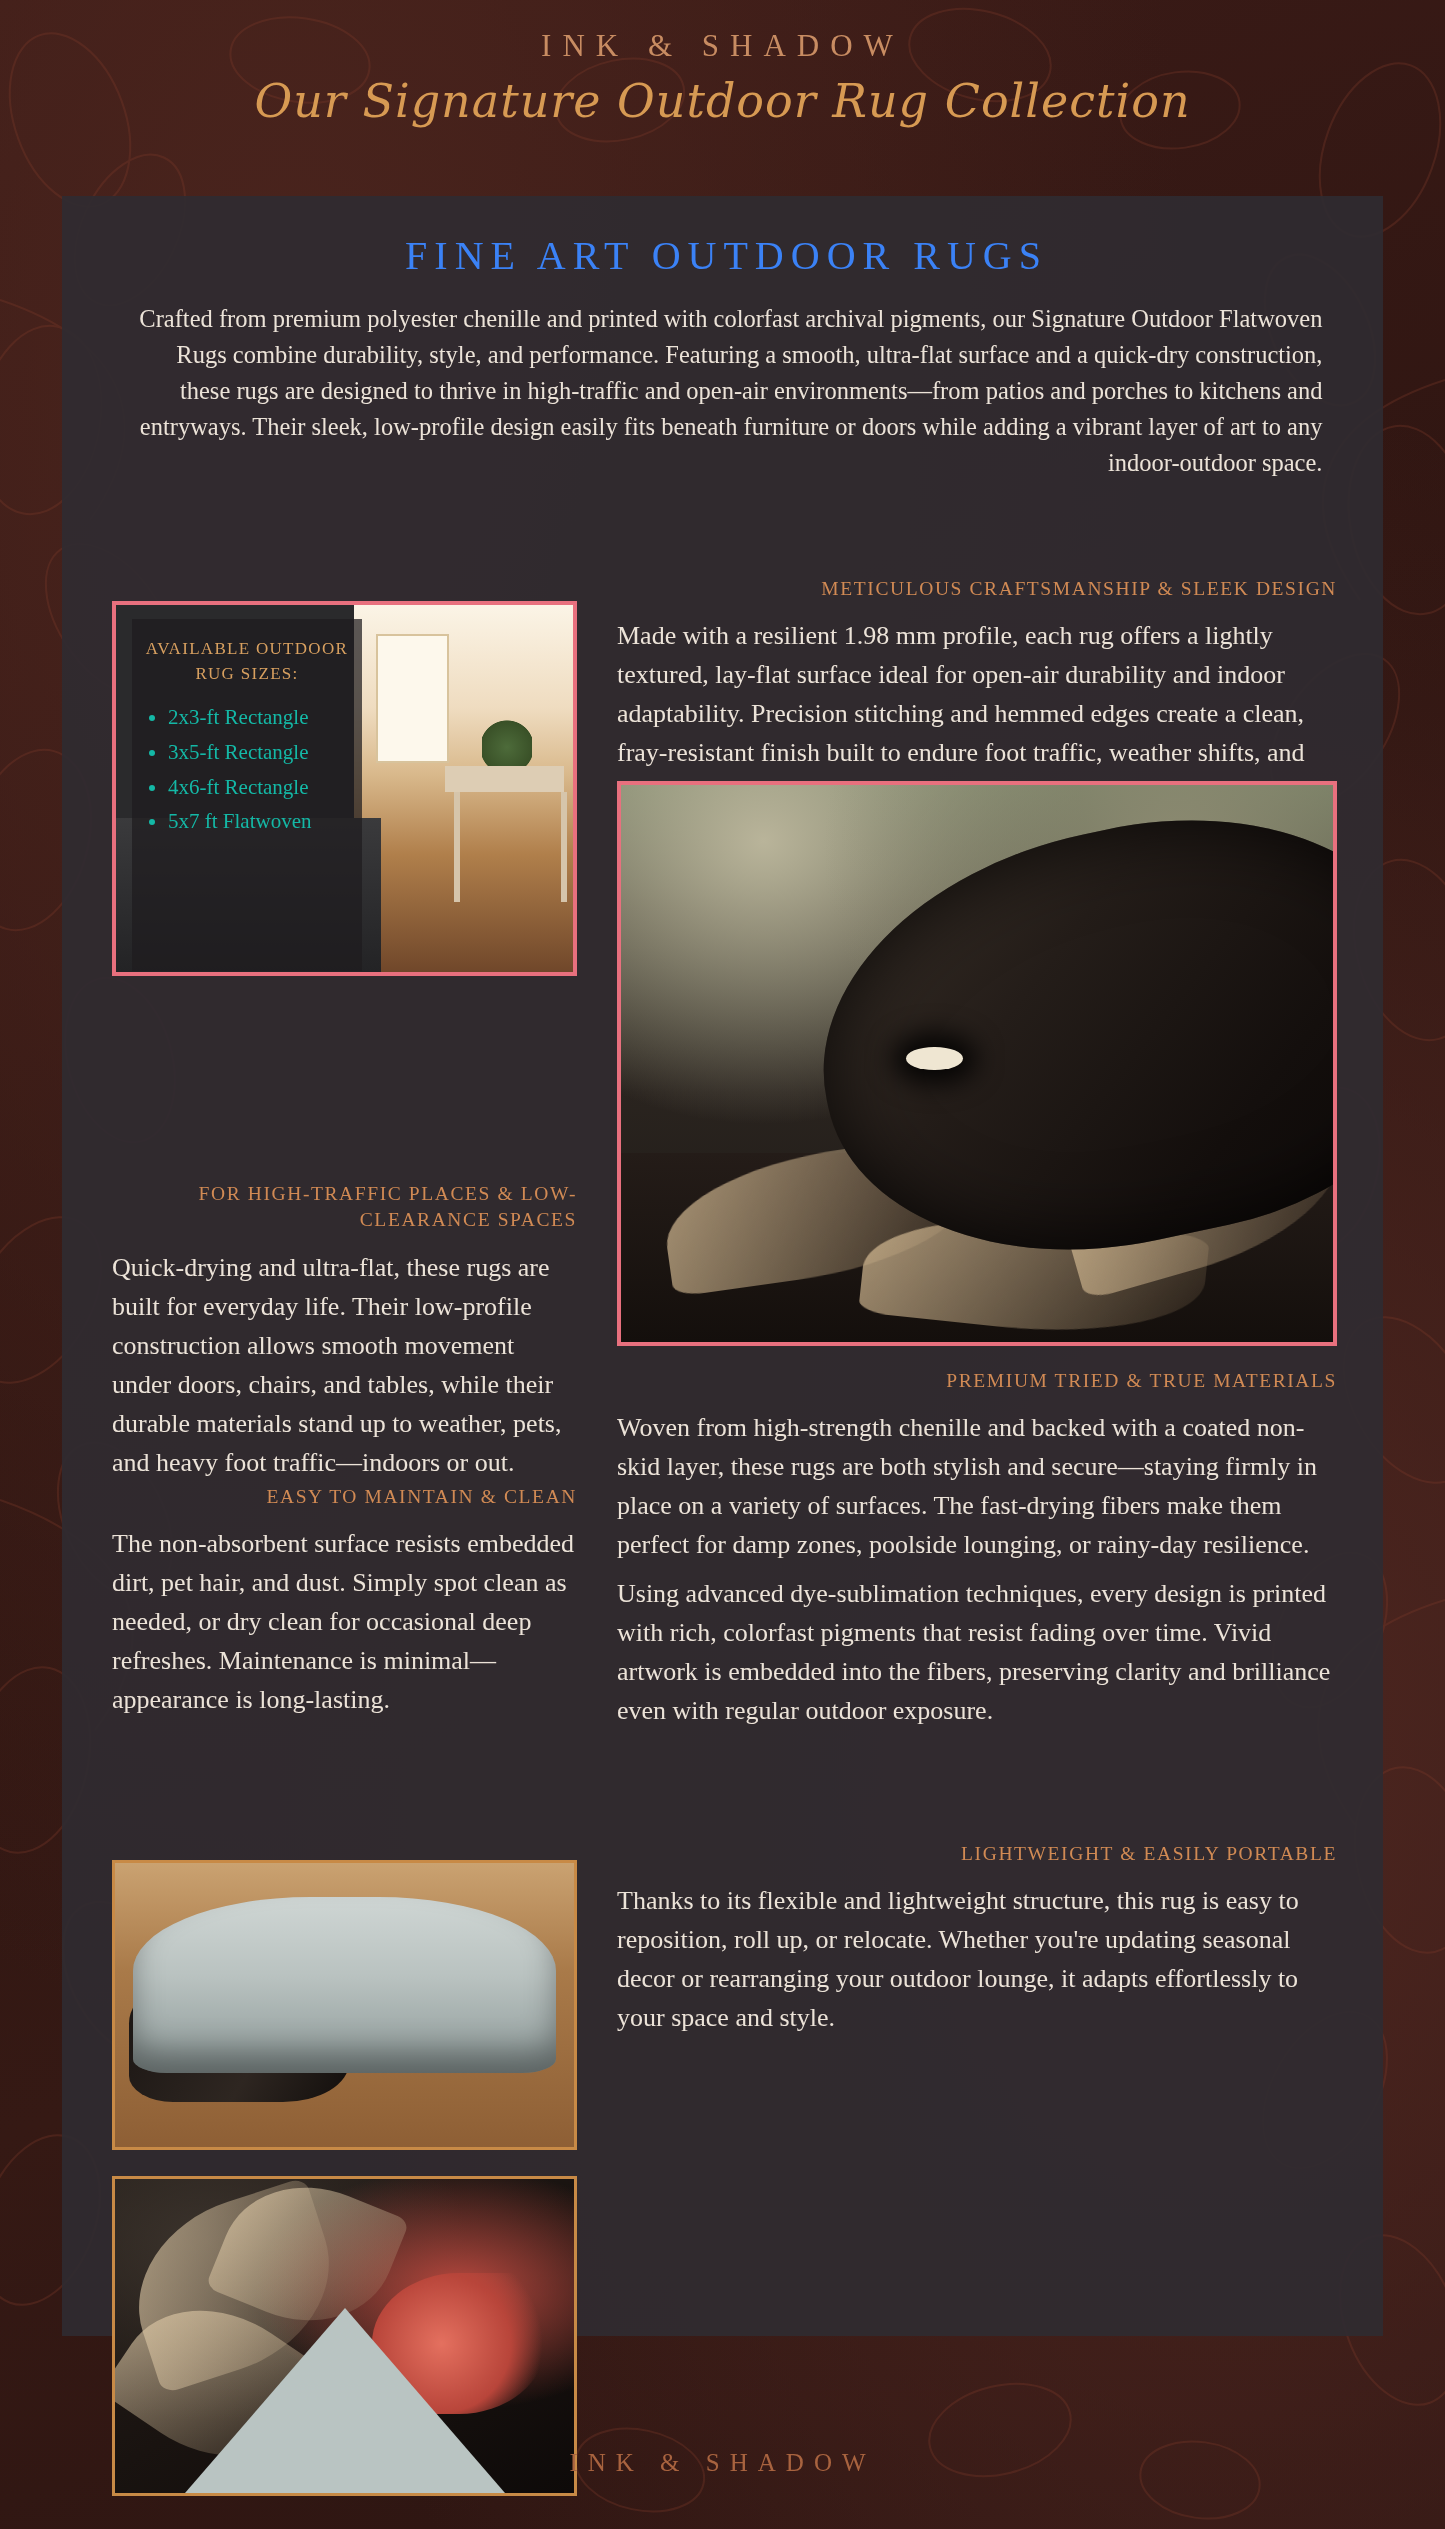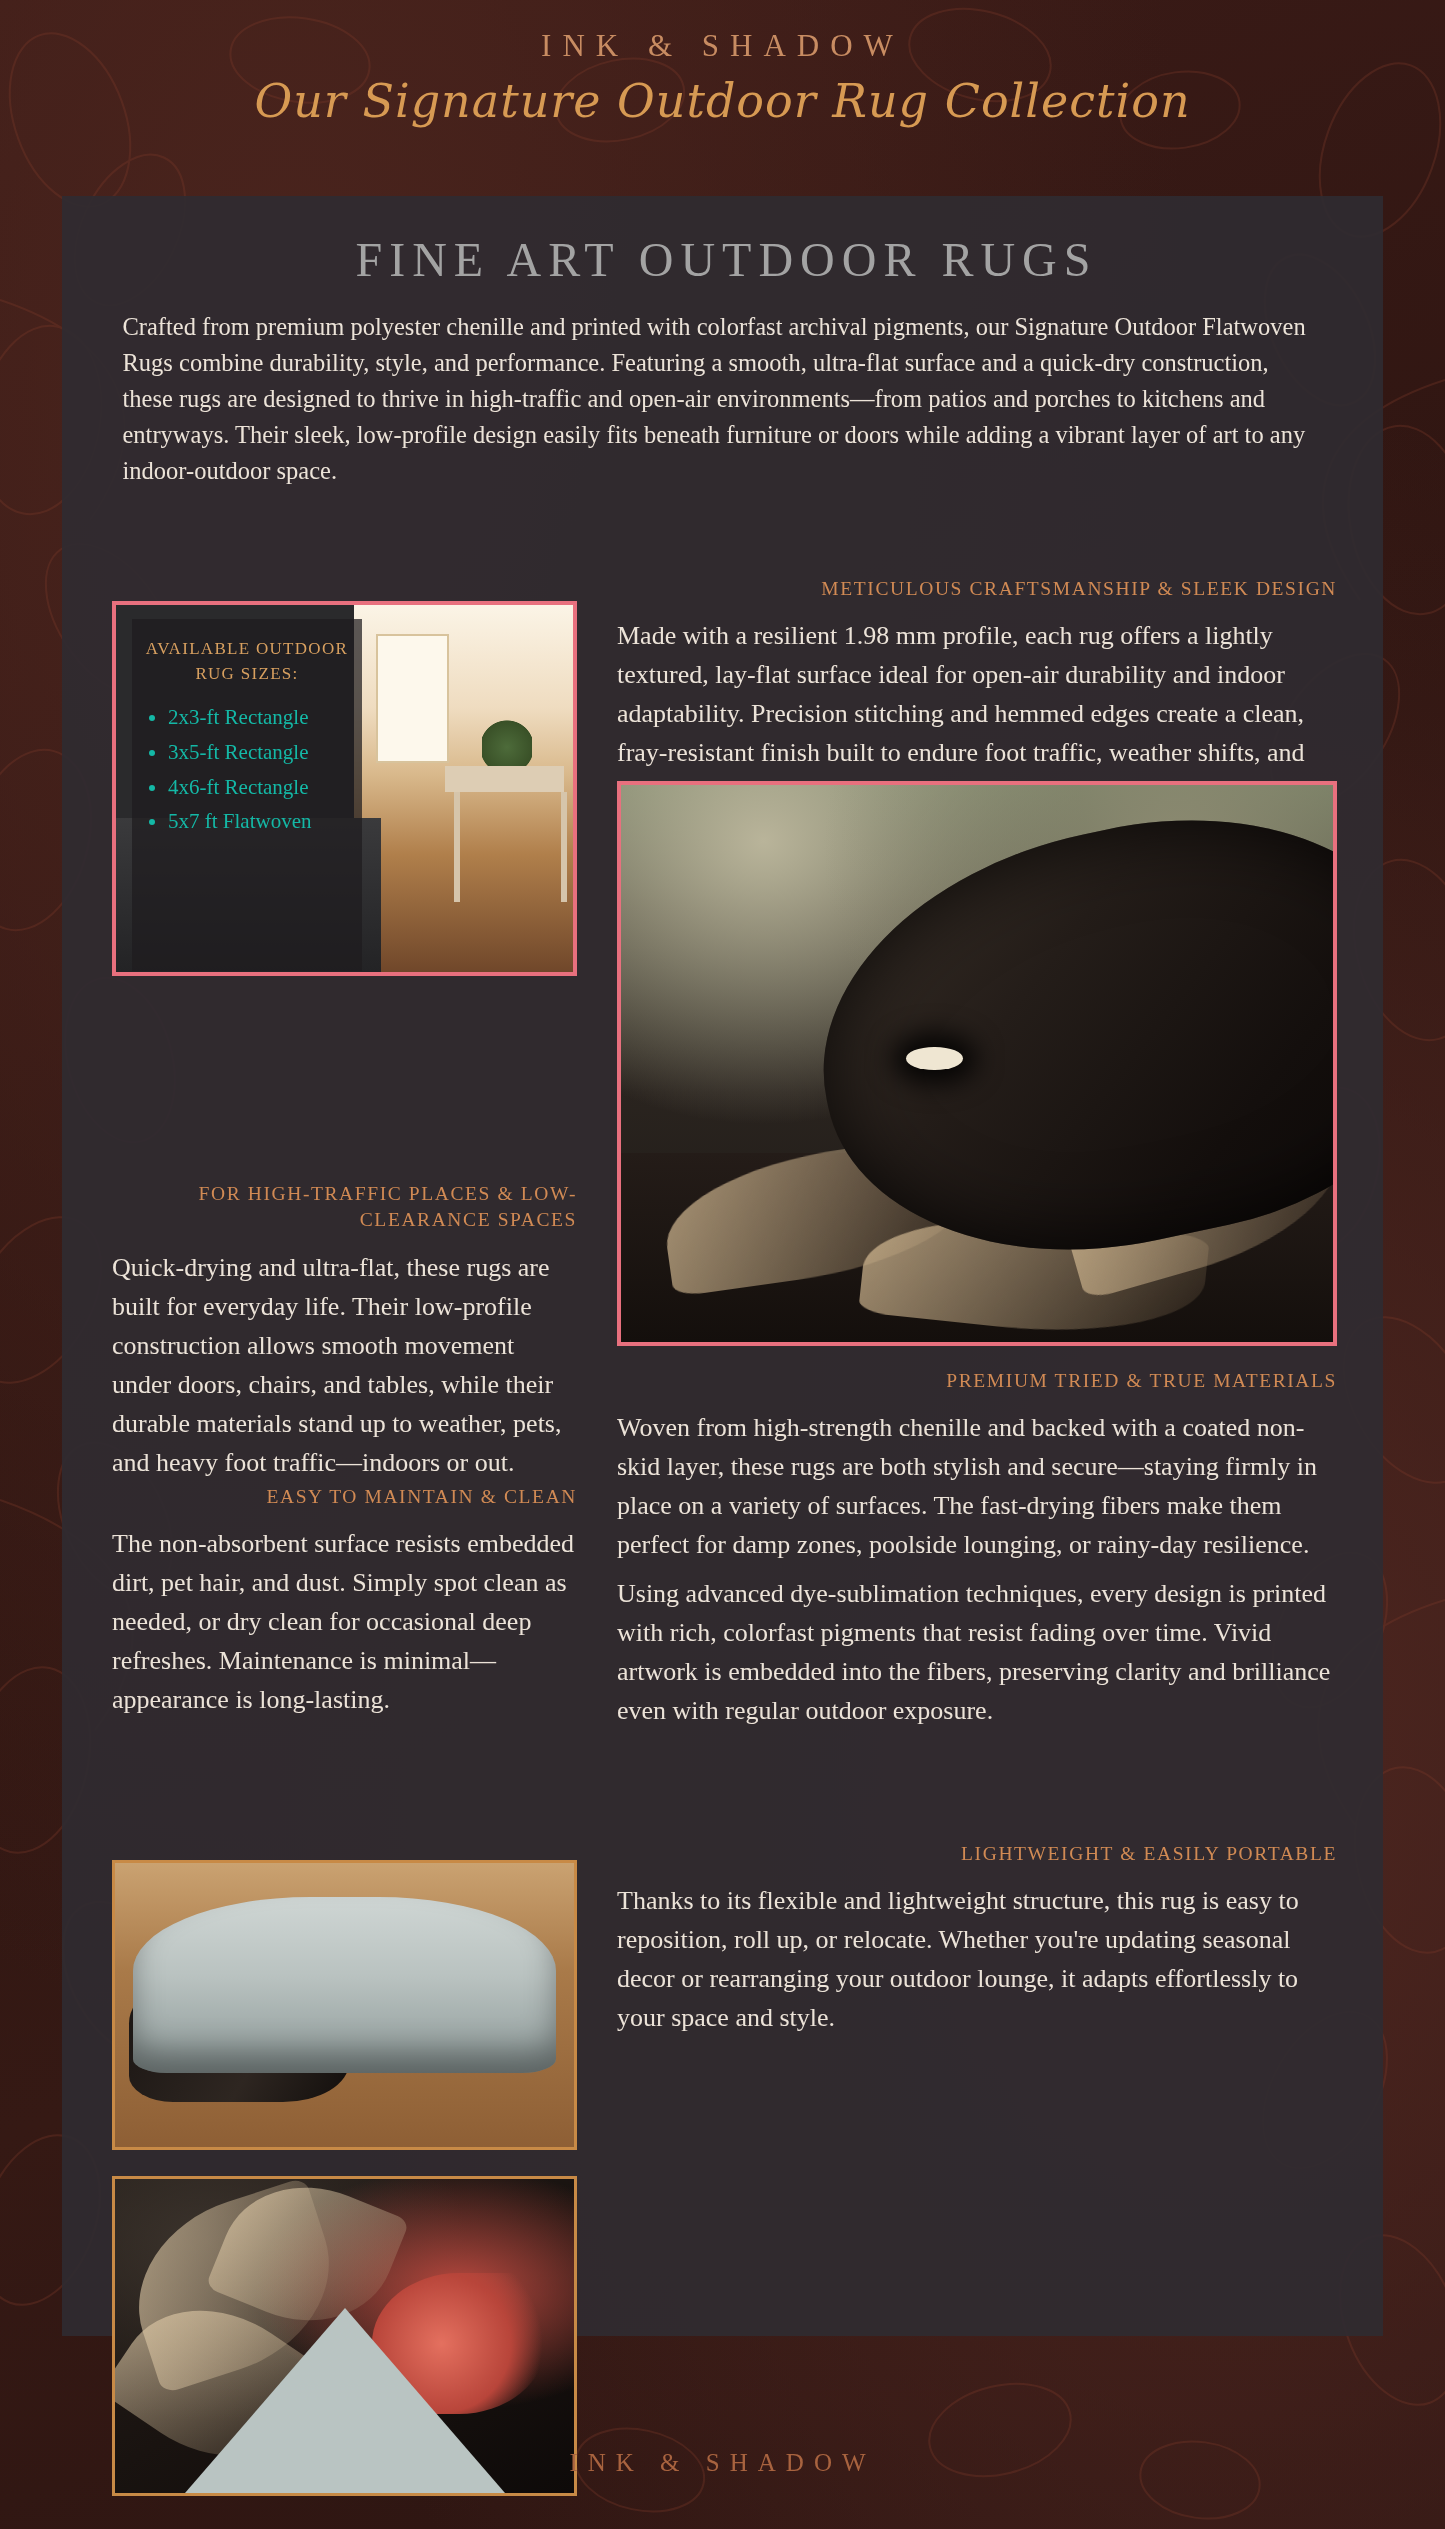--- a/index.html
+++ b/index.html
@@ -64,32 +64,32 @@
     left: 62px;
     top: 196px;
     width: 1321px;
     height: 2140px;
     background: rgba(47, 43, 48, 0.93);
     z-index: 3;
   }
 
   .card-title {
     text-align: center;
-    font-size: 48px;
+    font-size: 40px;
     letter-spacing: 7px;
-    color: #a3a3a3;
+    color: #3b82f6;
     text-transform: uppercase;
     margin: 36px 0 22px 8px;
     font-weight: normal;
   }
 
   .intro {
     margin: 12px auto;
     width: 1200px;
-    text-align: left;
+    text-align: right;
     font-size: 24.5px;
     line-height: 1.47;
     color: #ece3d8;
   }
 
   
   .content {
     position: absolute;
     top: 560px;
     left: 0;

